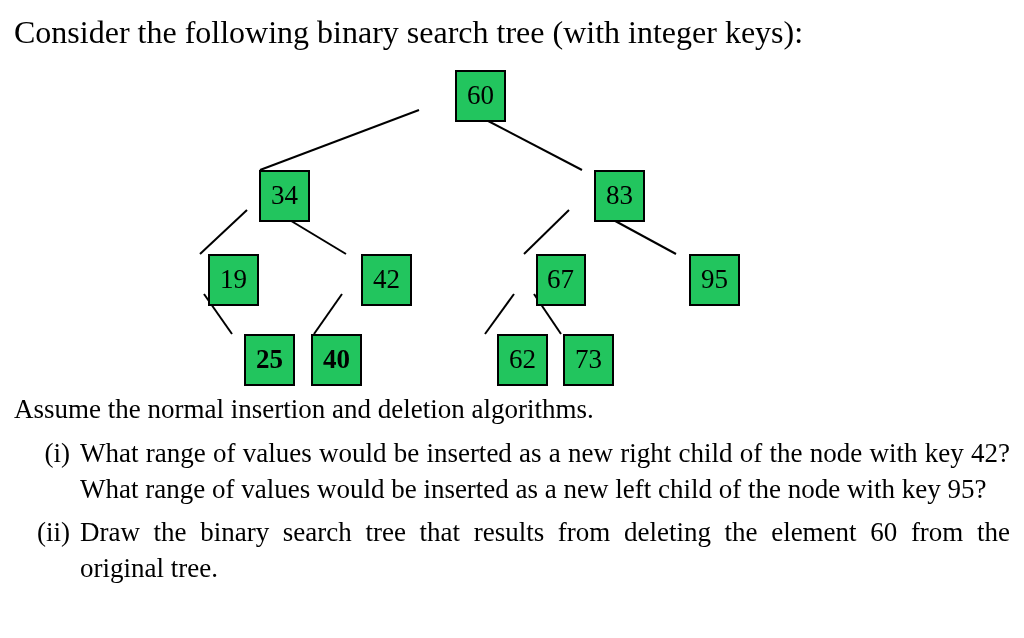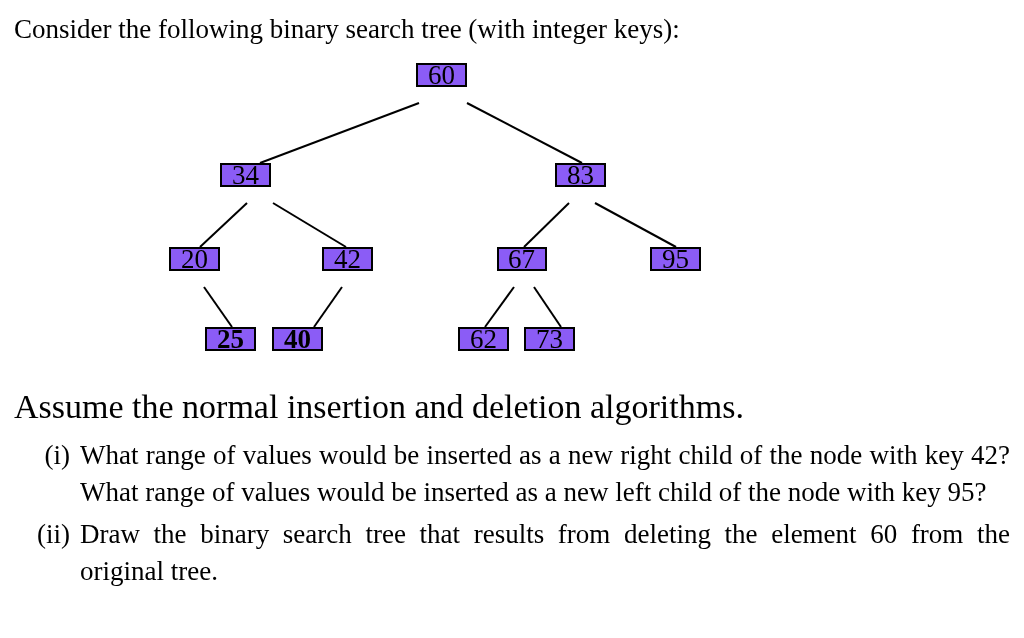--- a/index.html
+++ b/index.html
@@ -12,52 +12,53 @@
     color: #000;
   }
   .page {
     width: 1024px;
     height: 638px;
     position: relative;
     padding: 12px 14px 0 14px;
     box-sizing: border-box;
   }
   .intro {
-    font-size: 27px;
+    font-size: 32px;
     line-height: 1.3;
     margin-bottom: 10px;
   }
   .diagram {
     position: relative;
     width: 996px;
     height: 320px;
     margin: 0 auto 8px auto;
   }
   .diagram svg {
     position: absolute;
     left: 0;
     top: 0;
     width: 100%;
     height: 100%;
   }
   .node {
     position: absolute;
     border: 2px solid #000;
-    background: #8b5cf6;
+    background: #22c55e;
     font-size: 27px;
     display: flex;
     align-items: center;
     justify-content: center;
     box-sizing: border-box;
-    height: 24px;
+    height: 52px;
     padding: 0 10px;
     min-width: 50px;
+    margin-left: 39px;
   }
   .assume {
-    font-size: 34px;
+    font-size: 27px;
     line-height: 1.3;
     margin-top: 4px;
     margin-bottom: 8px;
   }
   .questions {
     font-size: 27px;
     line-height: 1.35;
   }
   .q {
     display: flex;
@@ -111,21 +112,21 @@
 
         <line x1="520" y1="230" x2="547" y2="270"></line>
       </g>
     </svg>
 
     <div class="node" style="left:402px; top:6px;">60</div>
 
     <div class="node" style="left:206px; top:106px;">34</div>
     <div class="node" style="left:541px; top:106px;">83</div>
 
-    <div class="node" style="left:155px; top:190px;">20</div>
+    <div class="node" style="left:155px; top:190px;">19</div>
     <div class="node" style="left:308px; top:190px;">42</div>
     <div class="node" style="left:483px; top:190px;padding-left:9px;">67</div>
     <div class="node" style="left:636px; top:190px;text-align:right;">95</div>
 
     <div class="node" style="left:191px; top:270px;font-weight:bold;">25</div>
     <div class="node" style="left:258px; top:270px;font-weight:bold;">40</div>
     <div class="node" style="left:444px; top:270px;">62</div>
     <div class="node" style="left:510px; top:270px;">73</div>
   </div>
 

